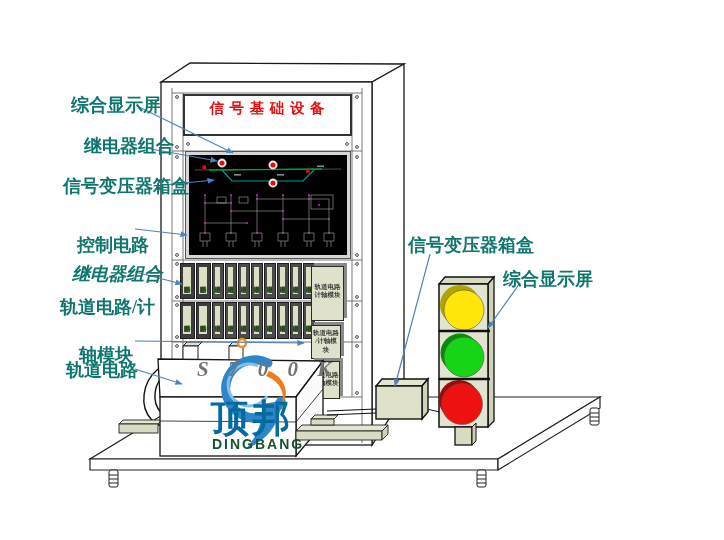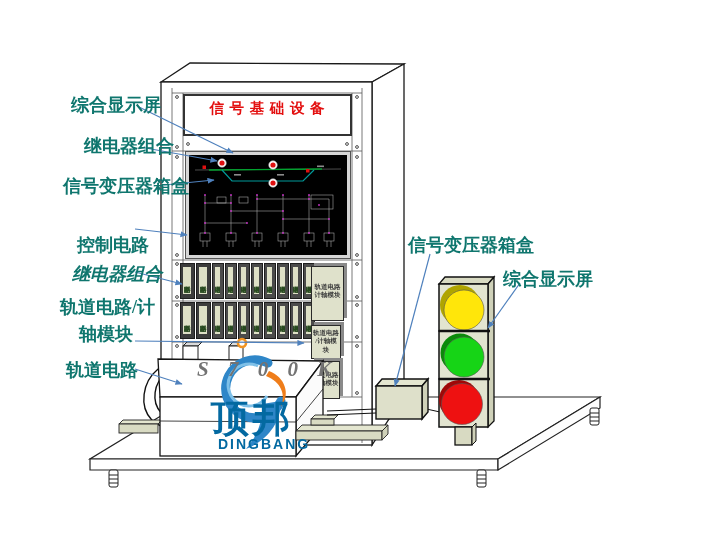--- a/index.html
+++ b/index.html
@@ -36,21 +36,21 @@
   
   .panel3d{position:absolute;background:#dfe1cb;border:1.5px solid #2a2a2a;box-sizing:border-box;
        box-shadow:3px -3px 0 #8a8a8a;text-align:center;z-index:2;color:#3d3d3d;}
   .panel3d .ln{display:block;font-size:6.5px;line-height:1.3;font-weight:bold;white-space:nowrap;}
 
   
   .wm-model{position:absolute;left:197px;top:357px;font-size:21px;font-style:italic;font-weight:bold;
        color:#737373;letter-spacing:7px;z-index:4;white-space:nowrap;}
   .wm-cn{position:absolute;left:211px;top:393px;font-size:38px;font-weight:bold;color:#0369a1;
        letter-spacing:3px;z-index:4;font-family:Liberation Serif, serif;white-space:nowrap;}
-  .wm-en{position:absolute;left:218px;top:436px;font-size:14px;font-weight:bold;color:#0369a1;
+  .wm-en{position:absolute;left:212px;top:436px;font-size:14px;font-weight:bold;color:#14532d;
        letter-spacing:2px;z-index:4;font-family:"Liberation Sans",sans-serif;white-space:nowrap;}
 </style>
 </head>
 <body>
 
 <div class="stage">
 
   <svg class="layer z1" width="724" height="540" viewBox="0 0 724 540">
 
     <g>
@@ -429,18 +429,18 @@
       <line x1="520" y1="283" x2="488" y2="328" marker-end="url(#arr)"></line>
     </g>
   </svg>
 
   <div class="lbl" style="left:71px;top:96px;">综合显示屏</div>
   <div class="lbl" style="left:84px;top:137px;">继电器组合</div>
   <div class="lbl" style="left:63px;top:177px;">信号变压器箱盒</div>
   <div class="lbl" style="left:77px;top:236px;">控制电路</div>
   <div class="lbl" style="left:72px;top:265px;font-style:italic;">继电器组合</div>
   <div class="lbl" style="left:60px;top:298px;">轨道电路/计</div>
-  <div class="lbl" style="left:79px;top:325px;">轴模块</div>
+  <div class="lbl" style="left:79px;top:346px;">轴模块</div>
   <div class="lbl" style="left:66px;top:361px;">轨道电路</div>
   <div class="lbl" style="left:408px;top:236px;text-align:right;">信号变压器箱盒</div>
   <div class="lbl" style="left:503px;top:270px;">综合显示屏</div>
 
 </div>
 
 </body></html>

